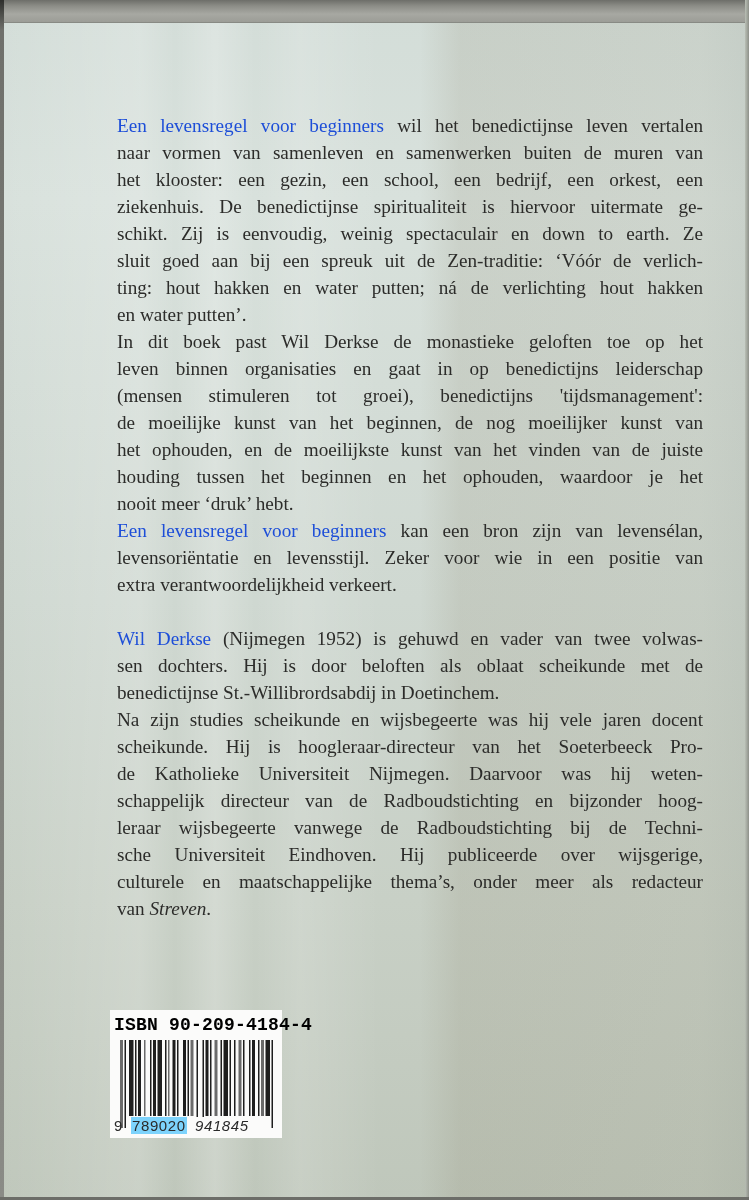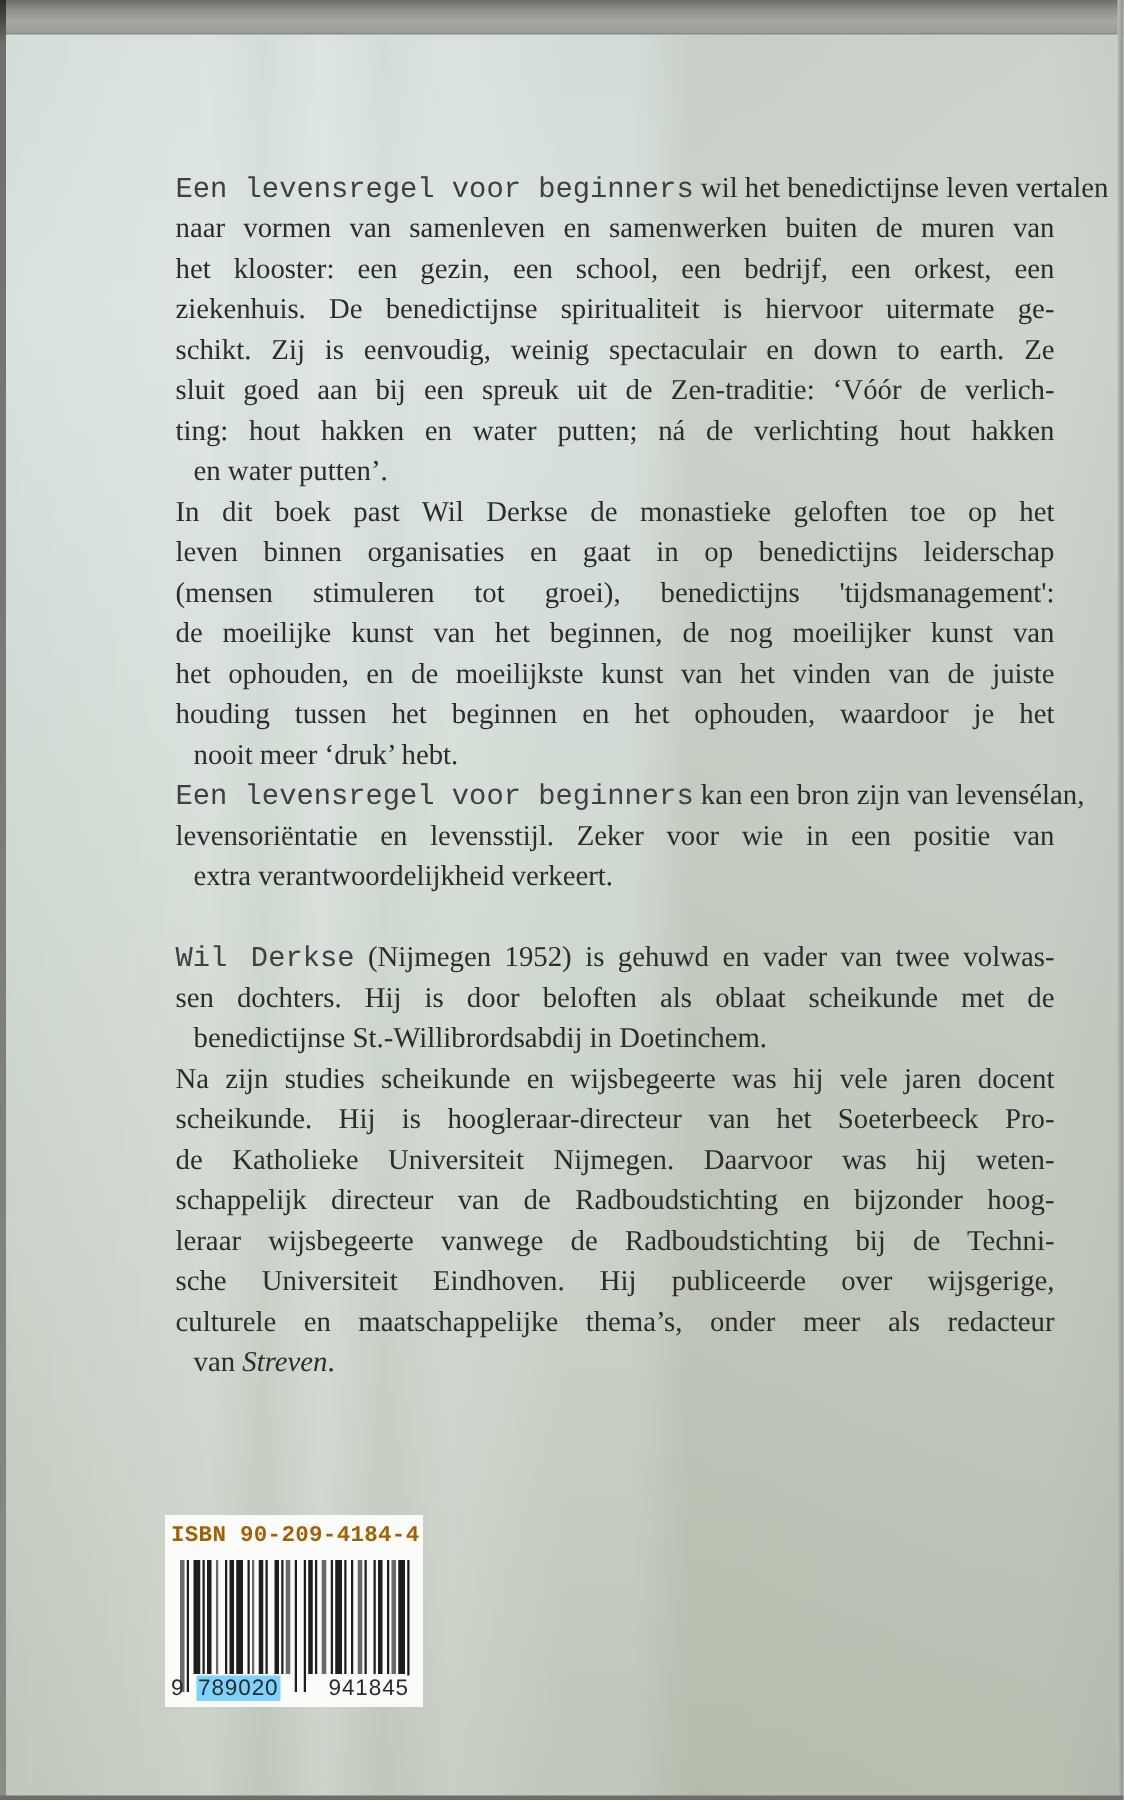--- a/index.html
+++ b/index.html
@@ -33,47 +33,47 @@
     background: linear-gradient(90deg, #b9bfb5, #8d9089);
   }
   .text-block {
     position: absolute; left: 117px; width: 586px;
     font-size: 19.2px; line-height: 27px; color: #2c2c2a;
   }
   .line {
     display: block; white-space: nowrap; text-align: justify; text-align-last: justify;
     height: 27px;
   }
-  .line.last { text-align-last: left; margin-left: 12px; }
-  .accent { color: #404040; font-family: Liberation Mono, monospace; }
+  .line.last { text-align-last: left; }
+  .accent { color: #1d4ed8; }
   .italic { font-style: italic; }
   #para-1 { top: 112px; }
   #para-2 { top: 625px; }
 
   .barcode-label {
     position: absolute; left: 110px; top: 1010px; width: 172px; height: 128px;
     background: #fbfbfa;
   }
   .isbn-text {
     position: absolute; left: 4px; top: 5px; width: 166px;
     font-family: "Liberation Mono", "DejaVu Sans Mono", monospace;
-    font-size: 15px; font-weight: bold; color: #a16207; letter-spacing: 0.2px;
+    font-size: 18px; font-weight: bold; color: #000000; letter-spacing: 0.2px;
     white-space: nowrap;
   }
   .bars {
     position: absolute; left: 10px; top: 30px; width: 156px; height: 88px;
   }
   .ean-digits {
     position: absolute; left: 2px; top: 107px; width: 168px; height: 18px;
     font-family: "Liberation Sans", "DejaVu Sans", sans-serif;
     font-size: 15px; color: #2a2a2a; white-space: nowrap;
   }
   .ean-first { position: absolute; left: 2px; top: 0; }
   .ean-left  { position: absolute; left: 19px; top: 0; background: #7dd3fc; padding: 0 1px; letter-spacing: 0.6px; }
-  .ean-right { position: absolute; left: 106px; top: 0; background: #fbfbfa; padding: 0 1px; letter-spacing: 0.6px; }
+  .ean-right { position: absolute; left: 82px; top: 0; background: #fbfbfa; padding: 0 1px; letter-spacing: 0.6px; font-style: italic; }
 </style>
 </head>
 <body>
 
 <div class="cover"></div>
 <div class="page-edge-top"></div>
 <div class="page-edge-left"></div>
 <div class="page-edge-right"></div>
 <div class="page-edge-bottom"></div>
 

